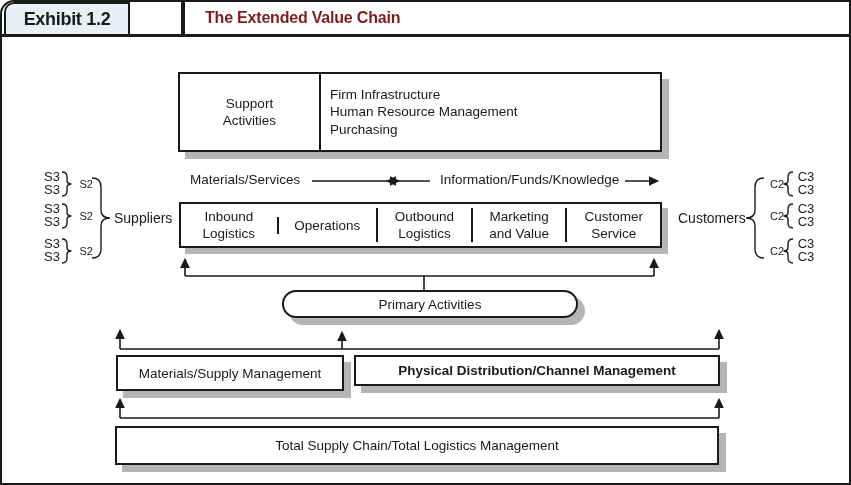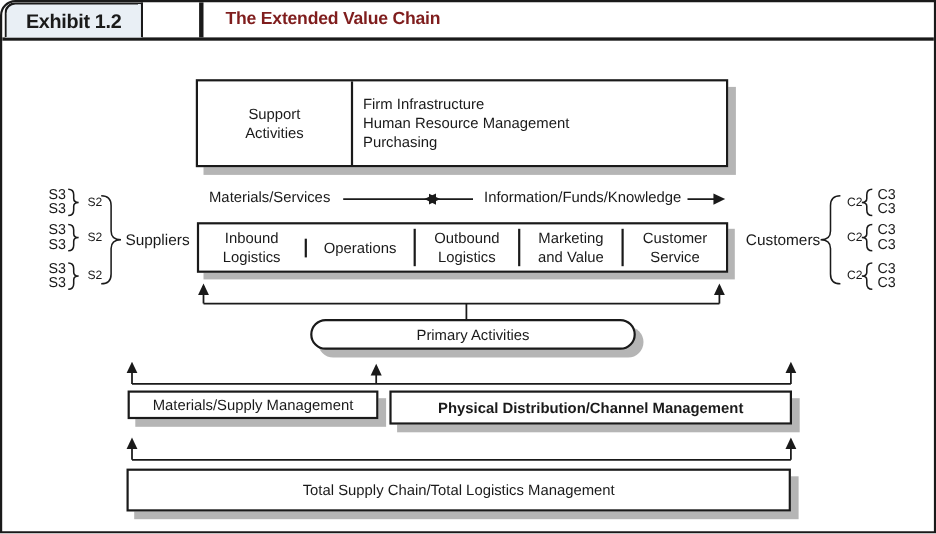--- a/index.html
+++ b/index.html
@@ -47,21 +47,21 @@
   .support-left{width:139px;display:flex;flex-direction:column;align-items:center;justify-content:center;}
   .support-right{flex:1;border-left:2px solid #1a1a1a;display:flex;flex-direction:column;justify-content:center;align-items:flex-start;padding-left:9px;text-align:left;}
   .support-right div{line-height:17.5px;}
   
   .primary-row{left:177px;top:200px;width:483px;height:46px;align-items:center;justify-content:flex-start;box-shadow:6px 6px 0 #b5b5b5;}
   .pcell{display:flex;flex-direction:column;align-items:center;justify-content:center;}
   .pcell + .pcell{border-left:2px solid #1a1a1a;}
   .pcell span{display:block;}
   
   .pa-box{left:280px;top:288px;width:296px;height:28px;border-radius:14px;}
-  .mgmt-left{left:114px;top:353px;width:228px;height:26px;}
+  .mgmt-left{left:114px;top:353px;width:228px;height:36px;}
   .mgmt-right{left:352px;top:353px;width:366px;height:31px;font-weight:bold;}
   .total-box{left:113px;top:424px;width:604px;height:39px;text-align:right;}
   
   .pair{position:absolute;width:20px;display:flex;flex-direction:column;align-items:center;font-size:13px;z-index:2;}
   .pair span{line-height:12.5px;}
   .tag{position:absolute;width:20px;text-align:right;font-size:11px;line-height:16px;z-index:2;}
   .svg-overlay{position:absolute;left:0;top:0;width:851px;height:485px;z-index:5;pointer-events:none;}
   .svg-overlay line,.svg-overlay path{stroke:#1a1a1a;fill:none;}
 </style>
 </head>

